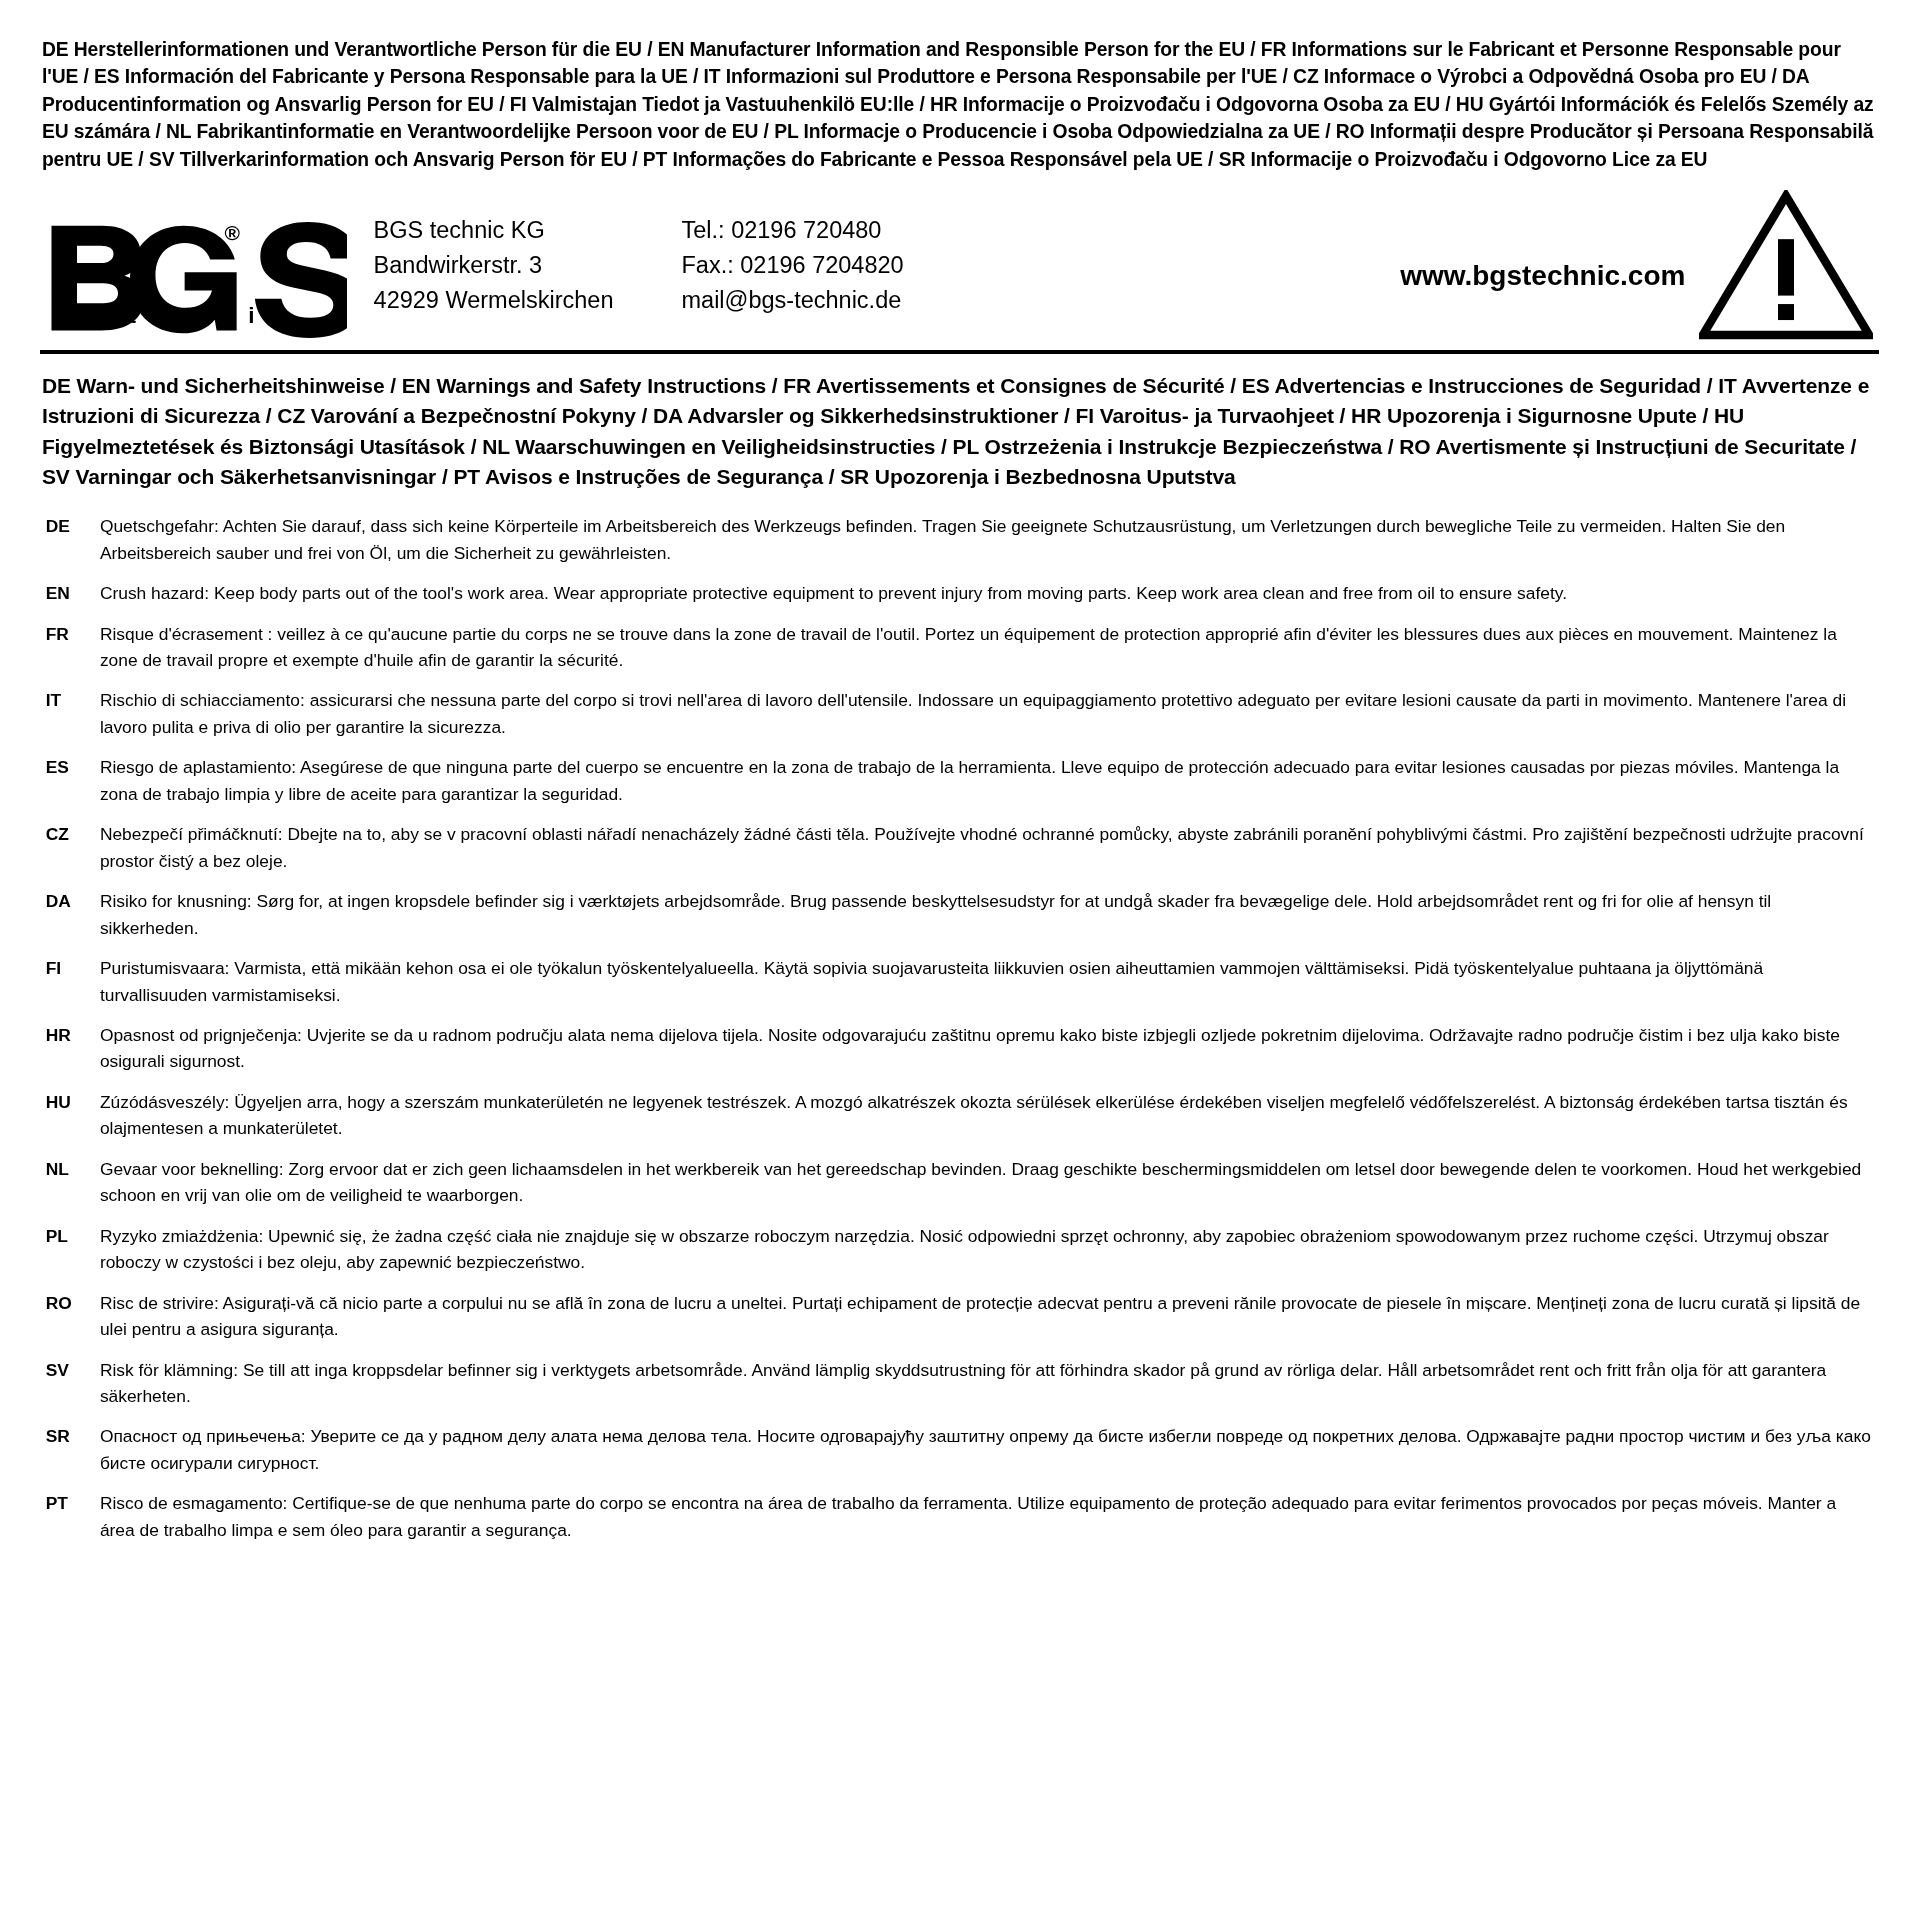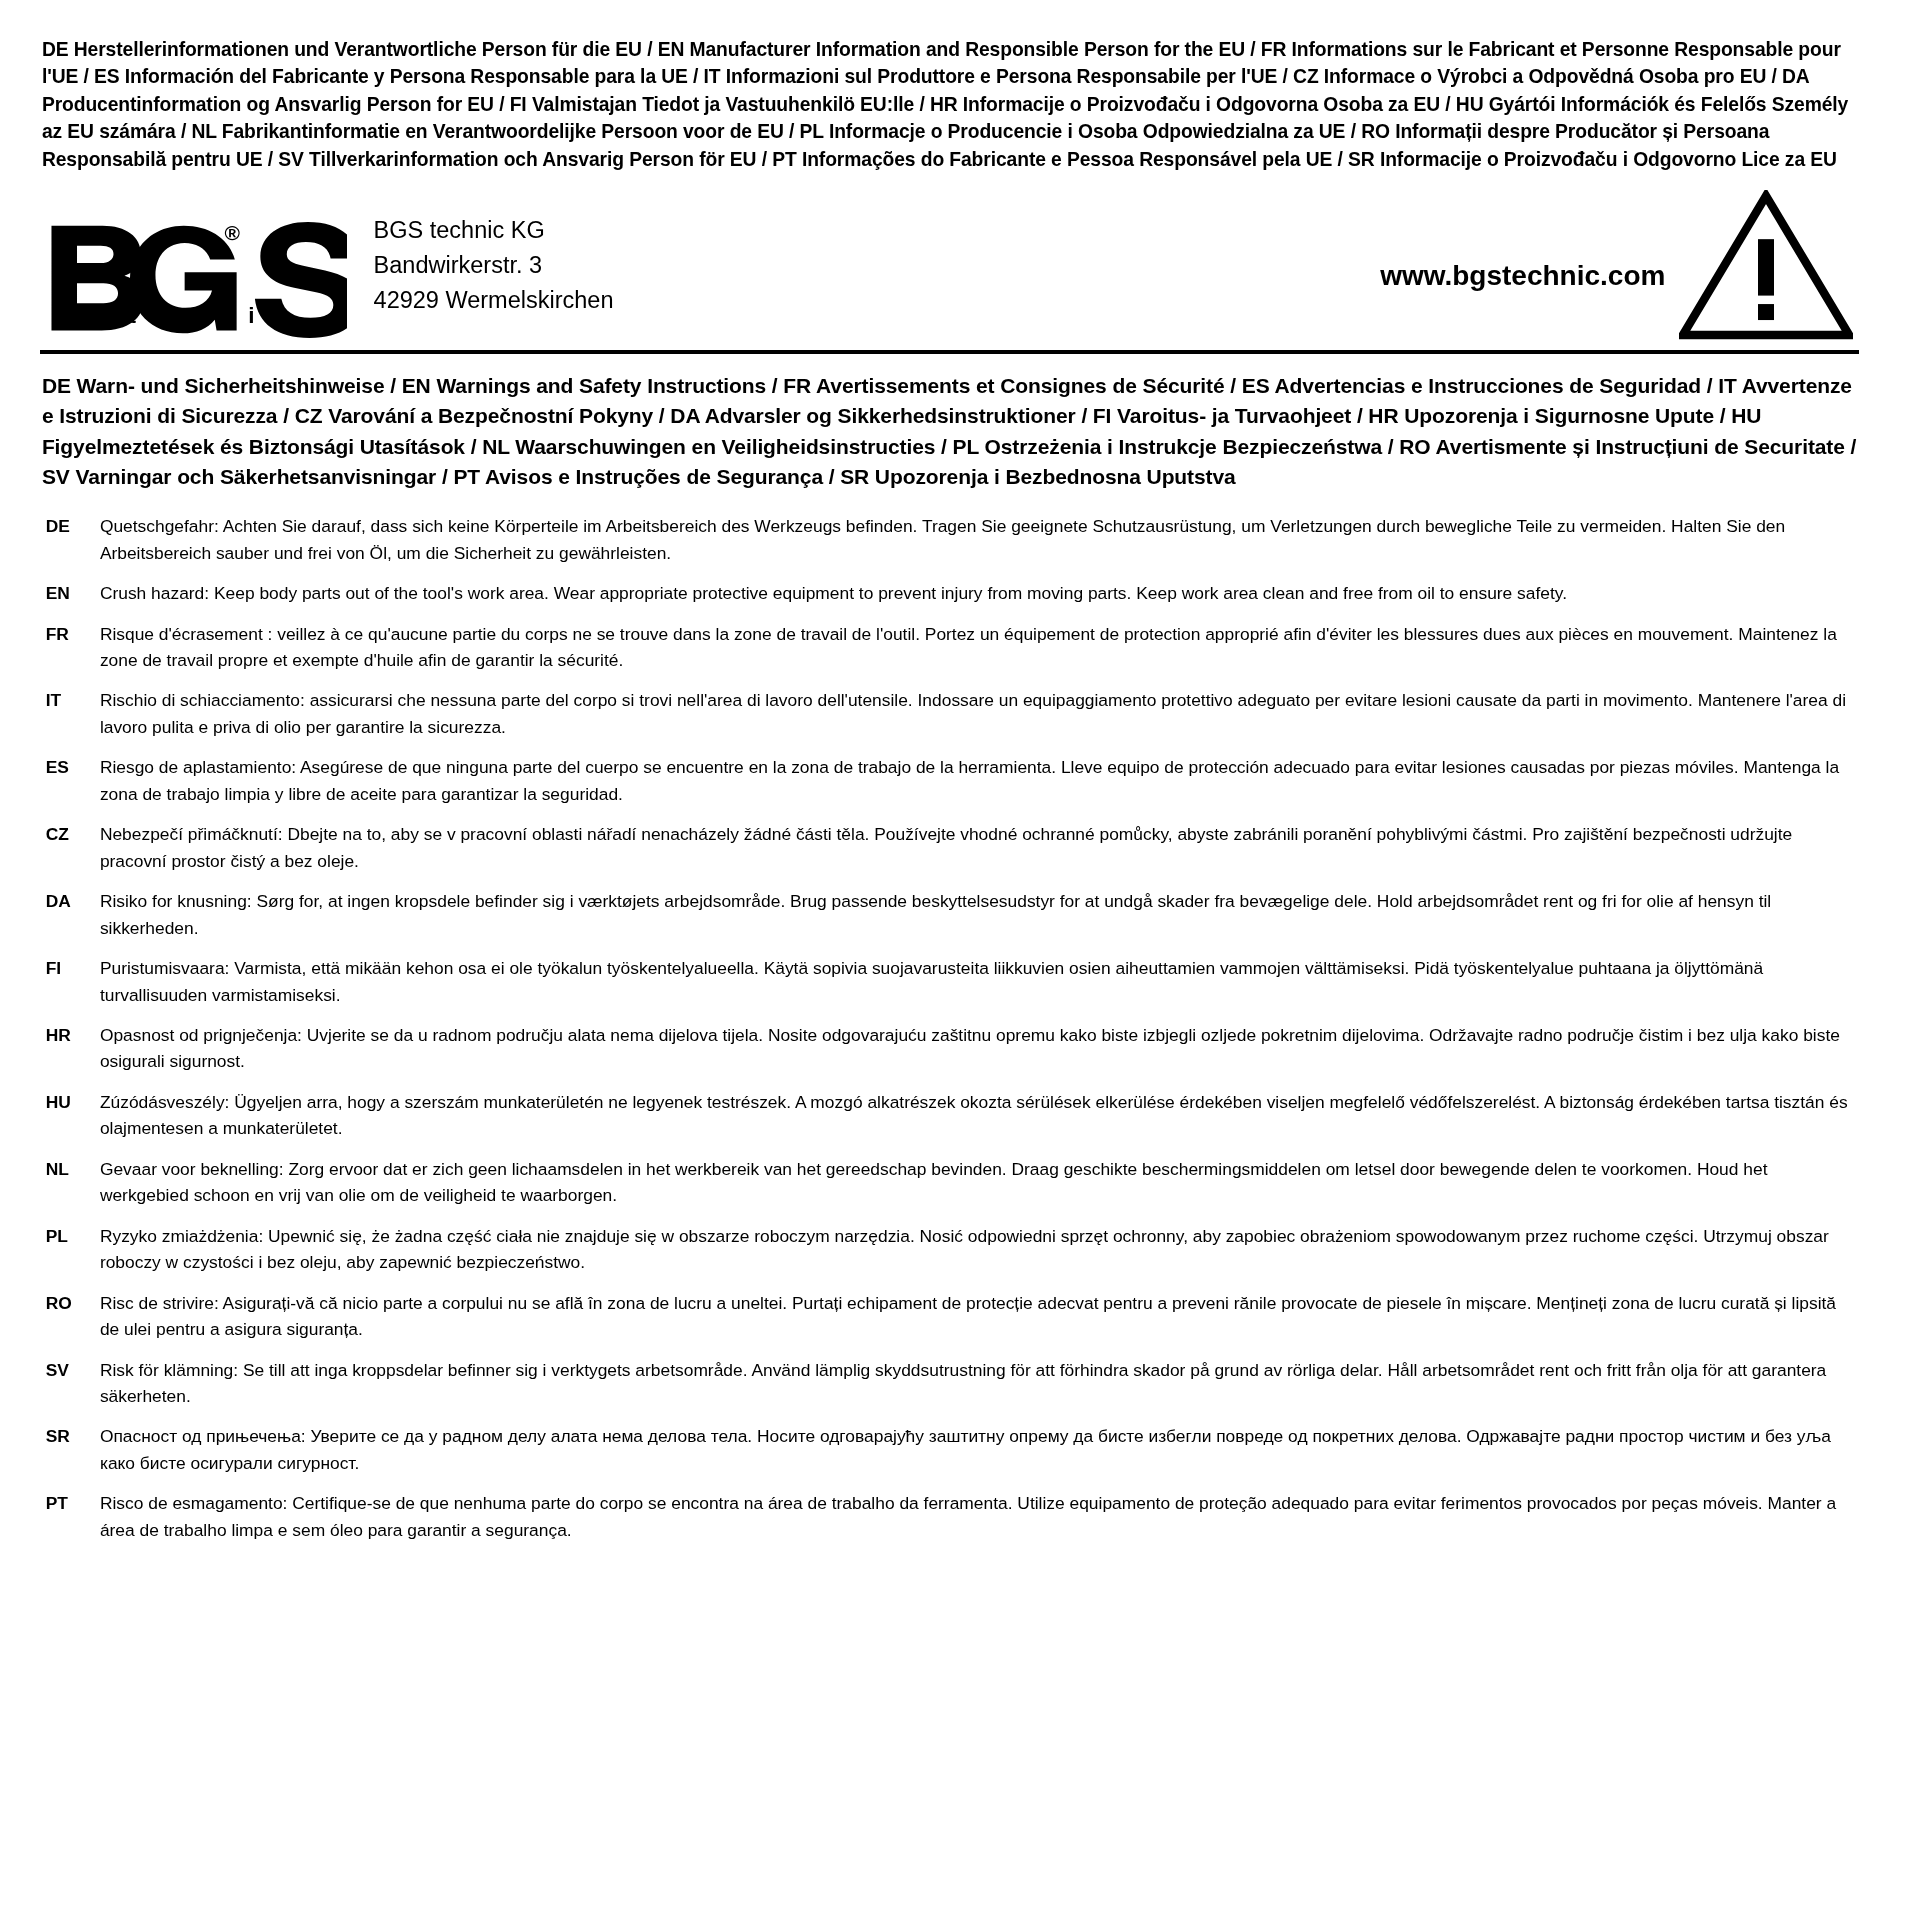--- a/index.html
+++ b/index.html
@@ -11,21 +11,21 @@
     width: 1928px;
     height: 1928px;
     font-family: "Liberation Sans", sans-serif;
     color: #000000;
     -webkit-font-smoothing: antialiased;
   }
   .page {
     box-sizing: border-box;
     width: 1928px;
     height: 1928px;
-    padding: 36px 69px 0 40px;
+    padding: 36px 49px 0 40px;
     position: relative;
   }
 
   
   .top-heading {
     font-size: 19.3px;
     font-weight: bold;
     line-height: 1.42;
     letter-spacing: -0.1px;
     text-align: left;
@@ -143,20 +143,25 @@
         <span style="position:absolute; left:83px; top:-7.5px; font-size:22.6px; font-weight:bold; letter-spacing:2.8px;">t e c h n i c</span>
       </div>
     </div>
 
     <div class="addr-block">
       <div>BGS technic KG</div>
       <div>Bandwirkerstr. 3</div>
       <div>42929 Wermelskirchen</div>
     </div>
 
+    <div class="tel-block">
+      <div>Tel.: 02196 720480</div>
+      <div>Fax.: 02196 7204820</div>
+      <div>mail@bgs-technic.de</div>
+    </div>
 
     <div class="web-block">www.bgstechnic.com</div>
 
     <div class="warn-tri">
       <svg width="174" height="151" viewBox="0 0 185 160" aria-hidden="true">
         <polygon points="92.5,6 181,154 4,154" fill="none" stroke="#000" stroke-width="9" stroke-linejoin="miter"></polygon>
         <rect x="84" y="52" width="17" height="60" fill="#000"></rect>
         <rect x="84" y="121" width="17" height="17" fill="#000"></rect>
       </svg>
     </div>

